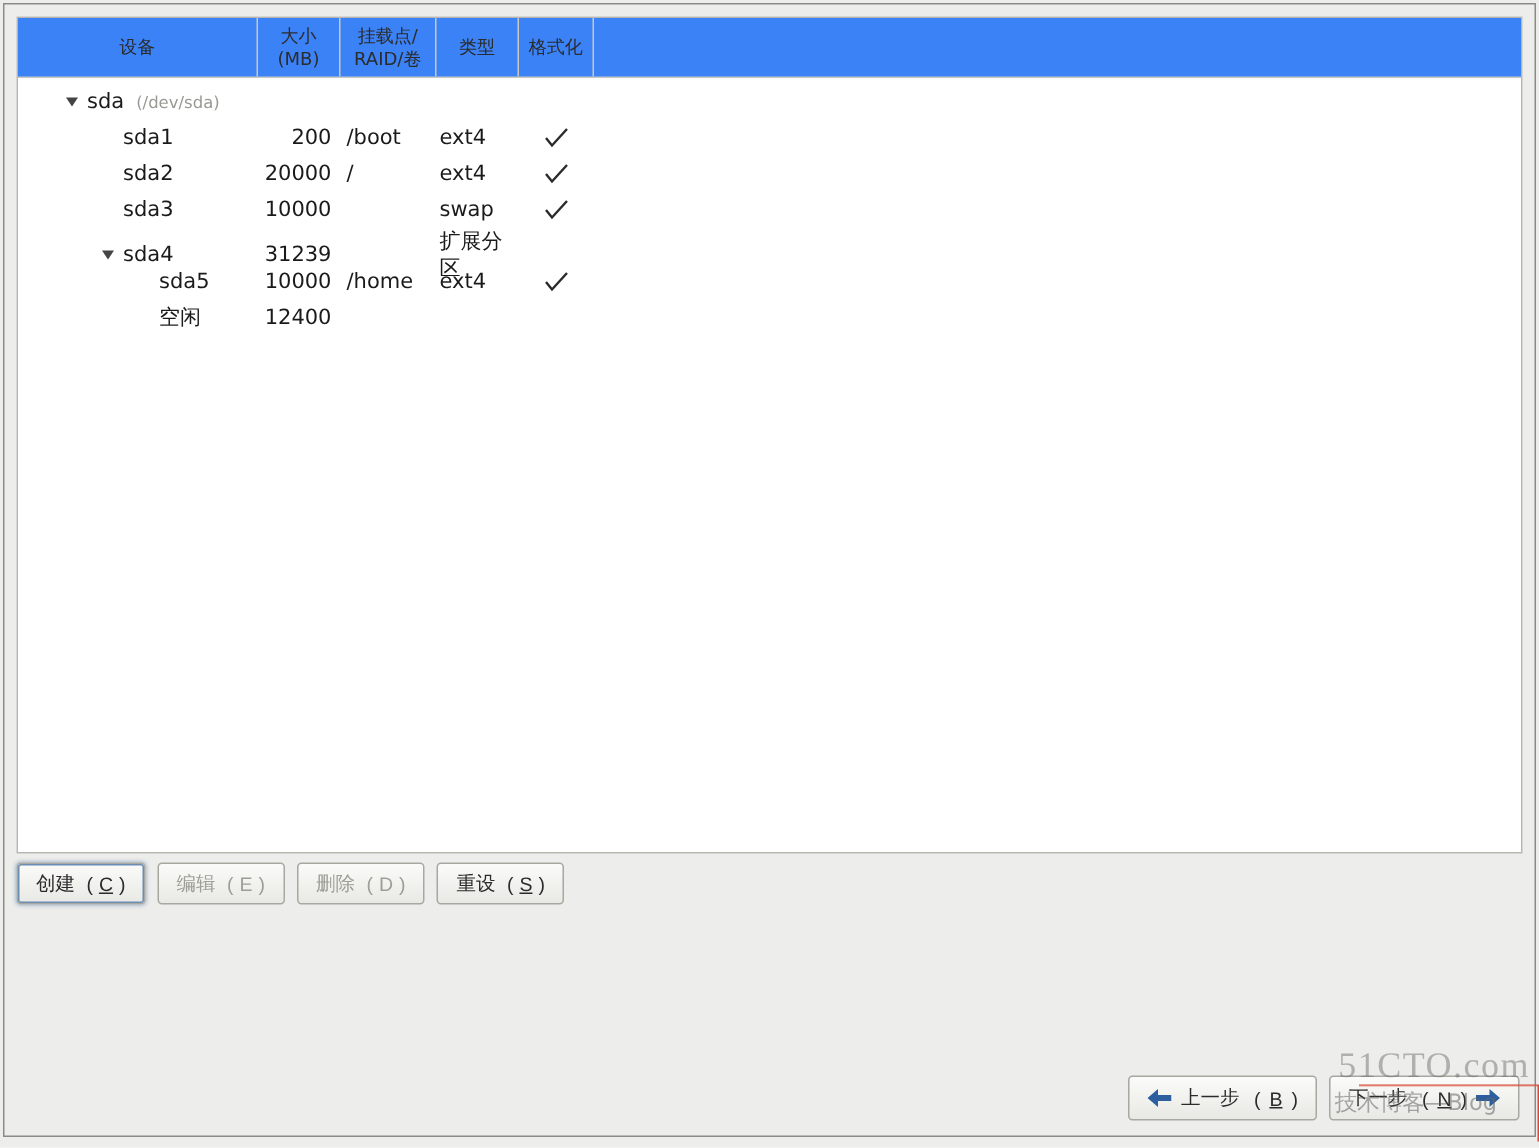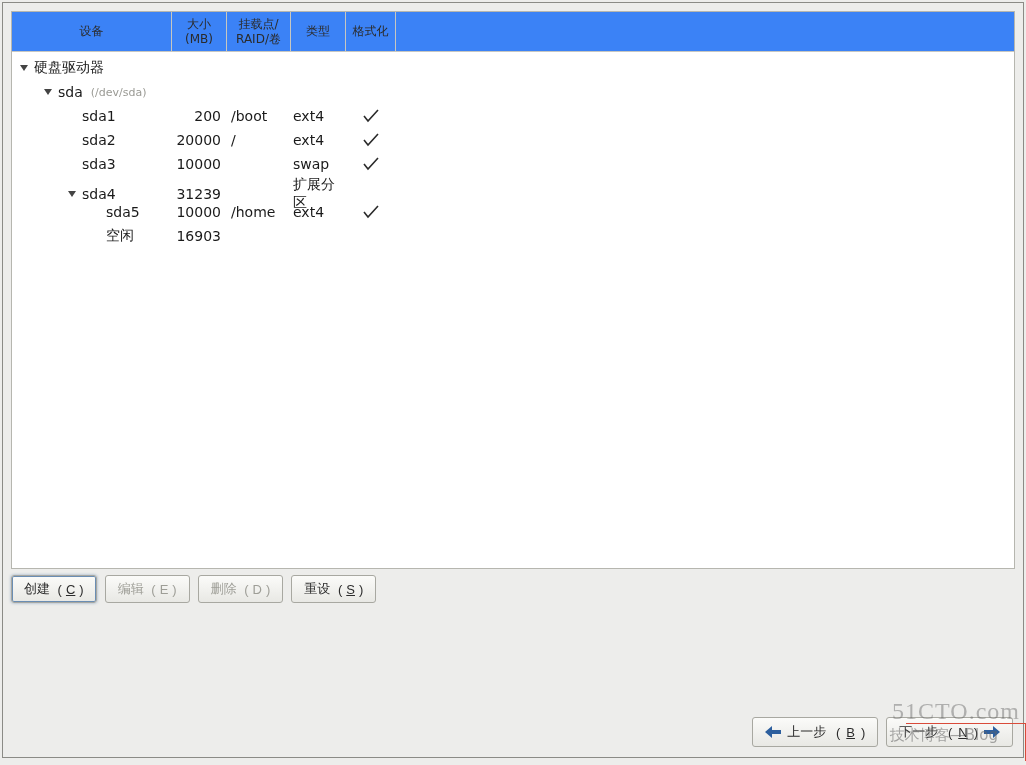--- a/index.html
+++ b/index.html
@@ -202,35 +202,20 @@
           <span>类型</span>
         </div>
       <div class="th">
           <span>格式化</span>
         </div>
       <div class="th"></div>
     </div>
 
     <div class="tree-body">
 
-      <div class="row">
-        <div class="c-dev indent-0">
-          <span class="expander">
-            <svg width="10" height="10" viewBox="0 0 10 10">
-                <path d="M1 2 L9 2 L5 8 Z" fill="#444"></path>
-              </svg>
-          </span>
-          <span>硬盘驱动器</span>
-        </div>
-        <div class="c-size"></div>
-          <div class="c-mount"></div>
-          <div class="c-type"></div>
-          <div class="c-format"></div>
-          <div></div>
-      </div>
 
       <div class="row">
         <div class="c-dev indent-1">
           <span class="expander">
             <svg width="10" height="10" viewBox="0 0 10 10">
                 <path d="M1 2 L9 2 L5 8 Z" fill="#444"></path>
               </svg>
           </span>
           <span>sda</span>
           <span class="dev-sub">(/dev/sda)</span>
@@ -324,21 +309,21 @@
                 </svg>
               </span>
             </div>
             <div></div>
           </div>
           <div class="row">
             <div class="c-dev indent-3">
               <span class="expander"></span>
               <span>空闲</span>
             </div>
-            <div class="c-size">16903</div>
+            <div class="c-size">12400</div>
             <div class="c-mount"></div>
             <div class="c-type"></div>
             <div class="c-format"></div>
             <div></div>
           </div>
         </div>
     </div>
   </div>
 
   <div class="action-row">

